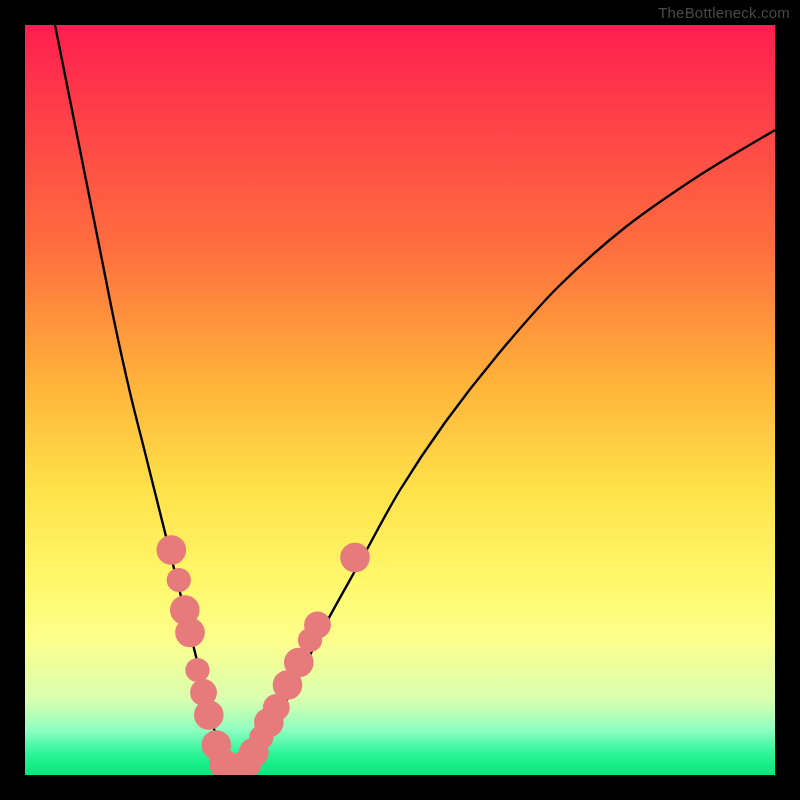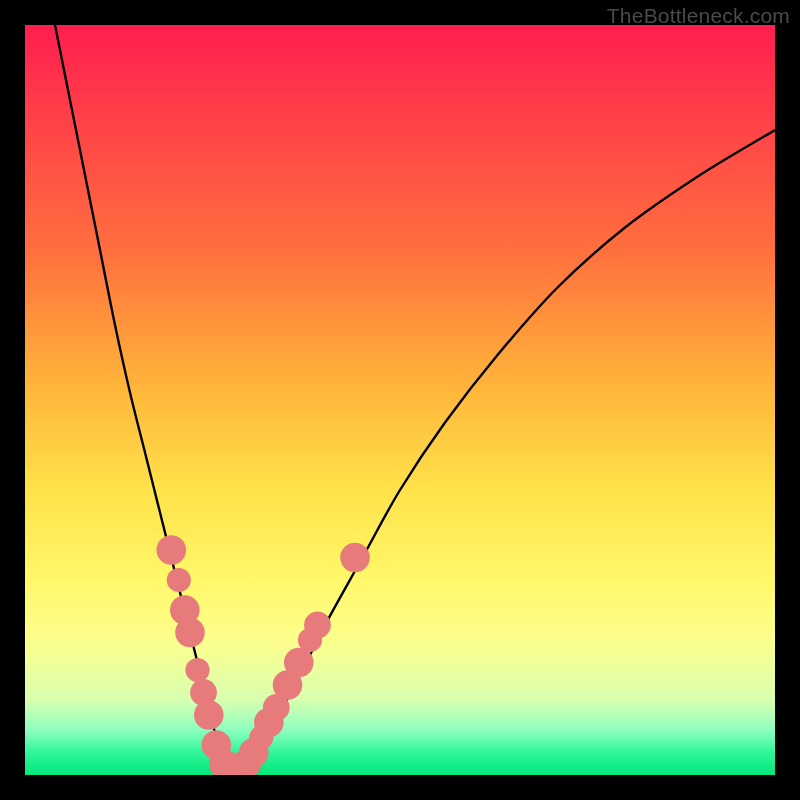--- a/index.html
+++ b/index.html
@@ -36,21 +36,21 @@
       #d8ffb0 90%,
       #8effc0 94%,
       #30f59a 97%,
       #00e87a 100%);
   }
   .watermark {
     position: absolute;
     top: 4px;
     right: 10px;
     color: #4a4a4a;
-    font-size: 21px;
+    font-size: 15px;
     font-weight: 500;
     letter-spacing: 0.2px;
     user-select: none;
   }
   svg.curve {
     position: absolute;
     left: 0;
     top: 0;
     width: 750px;
     height: 750px;

